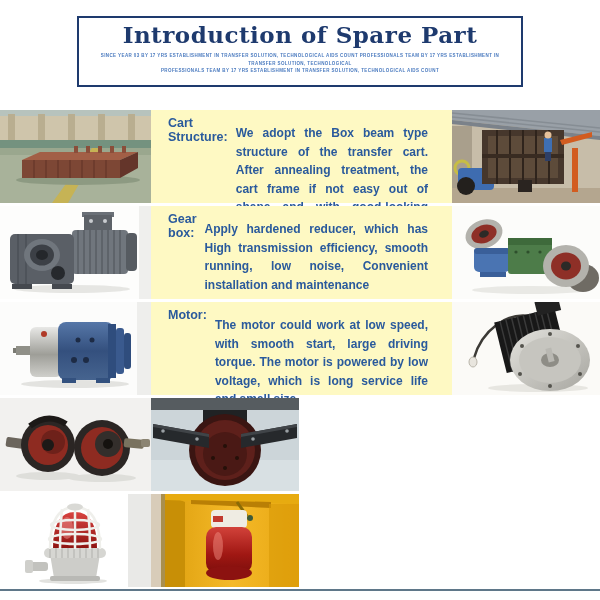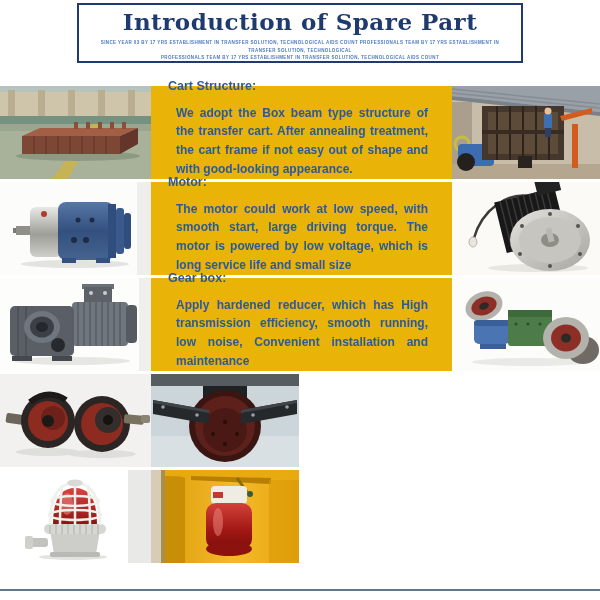--- a/index.html
+++ b/index.html
@@ -2,39 +2,39 @@
 <html><head>
 <meta charset="utf-8">
 <style>
   html,body{margin:0;padding:0;}
   body{
     width:600px;height:600px;background:#ffffff;position:relative;overflow:hidden;
     font-family:"Liberation Sans",sans-serif;
   }
   
   .header-box{
-    width:426px;margin:3px auto 0;border:2px solid #1e3a6e;
-    padding:4px 8px 0;text-align:center;box-sizing:content-box;
+    width:426px;margin:16px auto 0;border:2px solid #1e3a6e;
+    padding:4px 8px 11px;text-align:center;box-sizing:content-box;
   }
   .header-title{
     font-family:"DejaVu Serif","Liberation Serif",serif;
     font-weight:bold;font-size:23px;line-height:1.15;color:#1e3a6e;letter-spacing:.5px;
   }
   .fine-print{
     margin-top:4px;font-size:4.5px;line-height:1.6;color:#4a7abf;
     letter-spacing:.4px;font-weight:bold;
   }
   
   .rows{margin-top:23px;}
   .row{display:flex;height:93px;margin-bottom:3px;}
   .row-img{flex:0 0 151px;width:151px;height:93px;overflow:hidden;}
   .row-img.right{flex-basis:148px;width:148px;}
   .row-img svg{display:block;width:100%;height:100%;}
   .row-text{
-    flex:1;background:#eab308;display:flex;flex-direction:column;justify-content:center;
+    flex:1;background:#fef9c3;display:flex;flex-direction:row;justify-content:center;
     padding:6px 16px 6px 17px;box-sizing:border-box;
   }
   .row-title{margin:0 0 3px;font-size:12.5px;font-weight:bold;color:#2a5a9c;}
   .row-body{margin:8px;font-size:12px;font-weight:bold;color:#2a5a9c;line-height:1.55;text-align:justify;}
   
   .bottom-rule{position:absolute;left:0;right:0;bottom:9px;height:2px;background:#5f7789;}
 </style>
 </head>
 <body>
 
@@ -99,20 +99,73 @@
         <rect x="93" y="42" width="6" height="9" fill="#2e3f66"></rect>
         <rect x="120" y="38" width="6" height="44" fill="#d25c20"></rect>
         <polygon points="108,30 140,22 140,27 110,35" fill="#d25c20"></polygon>
       </svg>
     </div>
   </div>
 
   <div class="row">
     <div class="row-img">
       <svg viewBox="0 0 151 93" preserveAspectRatio="none">
+        <rect width="151" height="93" fill="#fdfdfc"></rect>
+        <rect x="139" width="12" height="93" fill="#efefed"></rect>
+        <ellipse cx="72" cy="83" rx="58" ry="4" fill="#e6e6e3"></ellipse>
+        <rect x="82" y="6" width="32" height="5" fill="#6a7077"></rect>
+        <rect x="84" y="9" width="28" height="18" fill="#5d6268"></rect>
+        <circle cx="91" cy="15" r="2" fill="#c9cccf"></circle>
+          <circle cx="105" cy="15" r="2" fill="#c9cccf"></circle>
+        <rect x="72" y="24" width="56" height="44" rx="4" fill="#70767d"></rect>
+        <path d="M78 24V68 M84 24V68 M90 24V68 M96 24V68 M102 24V68 M108 24V68 M114 24V68 M120 24V68" stroke="#5a6066" stroke-width="1.6"></path>
+        <rect x="126" y="27" width="11" height="38" rx="4" fill="#565b61"></rect>
+        <rect x="10" y="28" width="64" height="50" rx="5" fill="#5a5f66"></rect>
+        <path d="M18 28V78 M26 28V78" stroke="#4b5057" stroke-width="1.5"></path>
+        <ellipse cx="42" cy="49" rx="18" ry="16" fill="#70767d"></ellipse>
+        <ellipse cx="42" cy="49" rx="12" ry="10.5" fill="#3c4046"></ellipse>
+        <ellipse cx="42" cy="49" rx="6" ry="5" fill="#24272b"></ellipse>
+        <circle cx="58" cy="67" r="7" fill="#26292d"></circle>
+        <rect x="12" y="78" width="20" height="5" fill="#45494f"></rect>
+          <rect x="52" y="78" width="20" height="5" fill="#45494f"></rect>
+      </svg>
+    </div>
+    <div class="row-text">
+      <h3 class="row-title">Gear box:</h3>
+      <p class="row-body">Apply hardened reducer, which has High transmission efficiency, smooth running, low noise, Convenient installation and maintenance</p>
+    </div>
+    <div class="row-img right">
+      <svg viewBox="0 0 148 93" preserveAspectRatio="none">
+        <rect width="148" height="93" fill="#fcfcfa"></rect>
+        <ellipse cx="78" cy="84" rx="58" ry="4" fill="#e9e9e5"></ellipse>
+        <polygon points="28,50 126,60 126,67 28,57" fill="#5c5348"></polygon>
+        <g transform="rotate(-20 32 28)">
+          <ellipse cx="32" cy="28" rx="19" ry="14" fill="#b3b2ac"></ellipse>
+          <ellipse cx="32" cy="28" rx="13" ry="9" fill="#8e2f27"></ellipse>
+          <ellipse cx="32" cy="28" rx="5" ry="3.5" fill="#2c2a27"></ellipse>
+        </g>
+        <rect x="22" y="42" width="36" height="24" rx="5" fill="#4a74b2"></rect>
+        <rect x="22" y="42" width="36" height="6" rx="3" fill="#3a5f99"></rect>
+        <rect x="28" y="66" width="26" height="5" fill="#3a5f99"></rect>
+        <rect x="56" y="32" width="44" height="36" rx="3" fill="#4d7c49"></rect>
+        <rect x="56" y="32" width="44" height="7" fill="#3e6a3b"></rect>
+        <circle cx="64" cy="46" r="1.6" fill="#2e4f2c"></circle>
+          <circle cx="76" cy="46" r="1.6" fill="#2e4f2c"></circle>
+          <circle cx="88" cy="46" r="1.6" fill="#2e4f2c"></circle>
+        <ellipse cx="131" cy="72" rx="16" ry="14" fill="#6f6b64"></ellipse>
+        <ellipse cx="114" cy="60" rx="23" ry="21" fill="#b3b2ac"></ellipse>
+        <ellipse cx="114" cy="60" rx="15" ry="13.5" fill="#8e2f27"></ellipse>
+        <ellipse cx="114" cy="60" rx="5" ry="4.5" fill="#2c2a27"></ellipse>
+      </svg>
+    </div>
+  </div>
+
+  <div class="row">
+    <div class="row-img">
+      <svg viewBox="0 0 151 93" preserveAspectRatio="none">
         <defs>
           <linearGradient id="gSilver" x1="0" y1="0" x2="0" y2="1">
             <stop offset="0" stop-color="#e8e8e6"></stop>
               <stop offset="0.55" stop-color="#9e9e98"></stop>
               <stop offset="1" stop-color="#cfcfcb"></stop>
           </linearGradient>
           <linearGradient id="gBlue" x1="0" y1="0" x2="0" y2="1">
             <stop offset="0" stop-color="#5677a8"></stop>
               <stop offset="0.5" stop-color="#34507e"></stop>
               <stop offset="1" stop-color="#46648f"></stop>
@@ -161,73 +214,20 @@
         <ellipse cx="98" cy="58" rx="40" ry="31" fill="url(#gFlange)"></ellipse>
         <ellipse cx="98" cy="58" rx="31" ry="23" fill="#c6c5bf"></ellipse>
         <ellipse cx="98" cy="58" rx="9" ry="7" fill="#8e8d86"></ellipse>
         <rect x="95" y="46" width="6" height="14" fill="#b9b8b2" transform="rotate(-14 98 53)"></rect>
         <circle cx="70" cy="44" r="2" fill="#55544e"></circle>
           <circle cx="126" cy="44" r="2" fill="#55544e"></circle>
         <circle cx="68" cy="72" r="2" fill="#55544e"></circle>
           <circle cx="128" cy="72" r="2" fill="#55544e"></circle>
         <circle cx="98" cy="32" r="2" fill="#55544e"></circle>
           <circle cx="98" cy="84" r="2" fill="#55544e"></circle>
-      </svg>
-    </div>
-  </div>
-
-  <div class="row">
-    <div class="row-img">
-      <svg viewBox="0 0 151 93" preserveAspectRatio="none">
-        <rect width="151" height="93" fill="#fdfdfc"></rect>
-        <rect x="139" width="12" height="93" fill="#efefed"></rect>
-        <ellipse cx="72" cy="83" rx="58" ry="4" fill="#e6e6e3"></ellipse>
-        <rect x="82" y="6" width="32" height="5" fill="#6a7077"></rect>
-        <rect x="84" y="9" width="28" height="18" fill="#5d6268"></rect>
-        <circle cx="91" cy="15" r="2" fill="#c9cccf"></circle>
-          <circle cx="105" cy="15" r="2" fill="#c9cccf"></circle>
-        <rect x="72" y="24" width="56" height="44" rx="4" fill="#70767d"></rect>
-        <path d="M78 24V68 M84 24V68 M90 24V68 M96 24V68 M102 24V68 M108 24V68 M114 24V68 M120 24V68" stroke="#5a6066" stroke-width="1.6"></path>
-        <rect x="126" y="27" width="11" height="38" rx="4" fill="#565b61"></rect>
-        <rect x="10" y="28" width="64" height="50" rx="5" fill="#5a5f66"></rect>
-        <path d="M18 28V78 M26 28V78" stroke="#4b5057" stroke-width="1.5"></path>
-        <ellipse cx="42" cy="49" rx="18" ry="16" fill="#70767d"></ellipse>
-        <ellipse cx="42" cy="49" rx="12" ry="10.5" fill="#3c4046"></ellipse>
-        <ellipse cx="42" cy="49" rx="6" ry="5" fill="#24272b"></ellipse>
-        <circle cx="58" cy="67" r="7" fill="#26292d"></circle>
-        <rect x="12" y="78" width="20" height="5" fill="#45494f"></rect>
-          <rect x="52" y="78" width="20" height="5" fill="#45494f"></rect>
-      </svg>
-    </div>
-    <div class="row-text">
-      <h3 class="row-title">Gear box:</h3>
-      <p class="row-body">Apply hardened reducer, which has High transmission efficiency, smooth running, low noise, Convenient installation and maintenance</p>
-    </div>
-    <div class="row-img right">
-      <svg viewBox="0 0 148 93" preserveAspectRatio="none">
-        <rect width="148" height="93" fill="#fcfcfa"></rect>
-        <ellipse cx="78" cy="84" rx="58" ry="4" fill="#e9e9e5"></ellipse>
-        <polygon points="28,50 126,60 126,67 28,57" fill="#5c5348"></polygon>
-        <g transform="rotate(-20 32 28)">
-          <ellipse cx="32" cy="28" rx="19" ry="14" fill="#b3b2ac"></ellipse>
-          <ellipse cx="32" cy="28" rx="13" ry="9" fill="#8e2f27"></ellipse>
-          <ellipse cx="32" cy="28" rx="5" ry="3.5" fill="#2c2a27"></ellipse>
-        </g>
-        <rect x="22" y="42" width="36" height="24" rx="5" fill="#4a74b2"></rect>
-        <rect x="22" y="42" width="36" height="6" rx="3" fill="#3a5f99"></rect>
-        <rect x="28" y="66" width="26" height="5" fill="#3a5f99"></rect>
-        <rect x="56" y="32" width="44" height="36" rx="3" fill="#4d7c49"></rect>
-        <rect x="56" y="32" width="44" height="7" fill="#3e6a3b"></rect>
-        <circle cx="64" cy="46" r="1.6" fill="#2e4f2c"></circle>
-          <circle cx="76" cy="46" r="1.6" fill="#2e4f2c"></circle>
-          <circle cx="88" cy="46" r="1.6" fill="#2e4f2c"></circle>
-        <ellipse cx="131" cy="72" rx="16" ry="14" fill="#6f6b64"></ellipse>
-        <ellipse cx="114" cy="60" rx="23" ry="21" fill="#b3b2ac"></ellipse>
-        <ellipse cx="114" cy="60" rx="15" ry="13.5" fill="#8e2f27"></ellipse>
-        <ellipse cx="114" cy="60" rx="5" ry="4.5" fill="#2c2a27"></ellipse>
       </svg>
     </div>
   </div>
 
   <div class="row">
     <div class="row-img">
       <svg viewBox="0 0 151 93" preserveAspectRatio="none">
         <rect width="151" height="93" fill="#f2f1ef"></rect>
         <ellipse cx="48" cy="78" rx="32" ry="4" fill="#dededa"></ellipse>
         <ellipse cx="102" cy="80" rx="34" ry="4" fill="#dededa"></ellipse>

